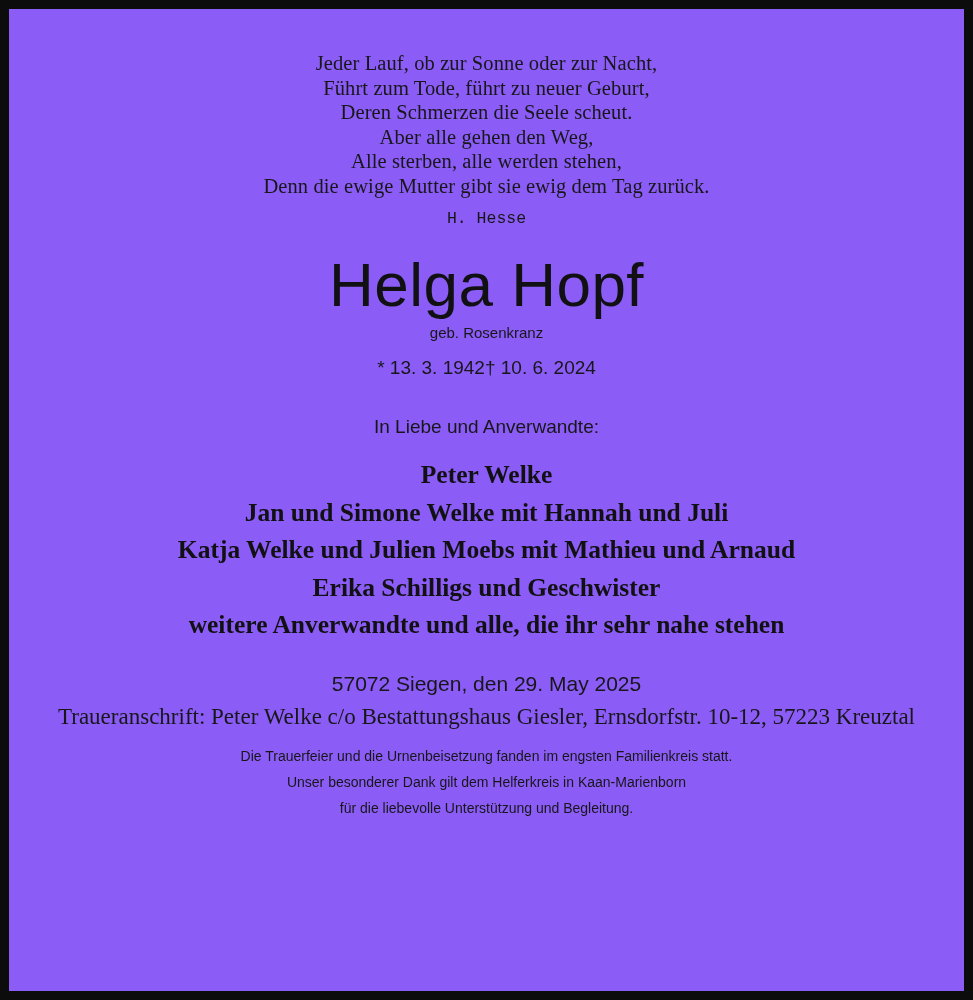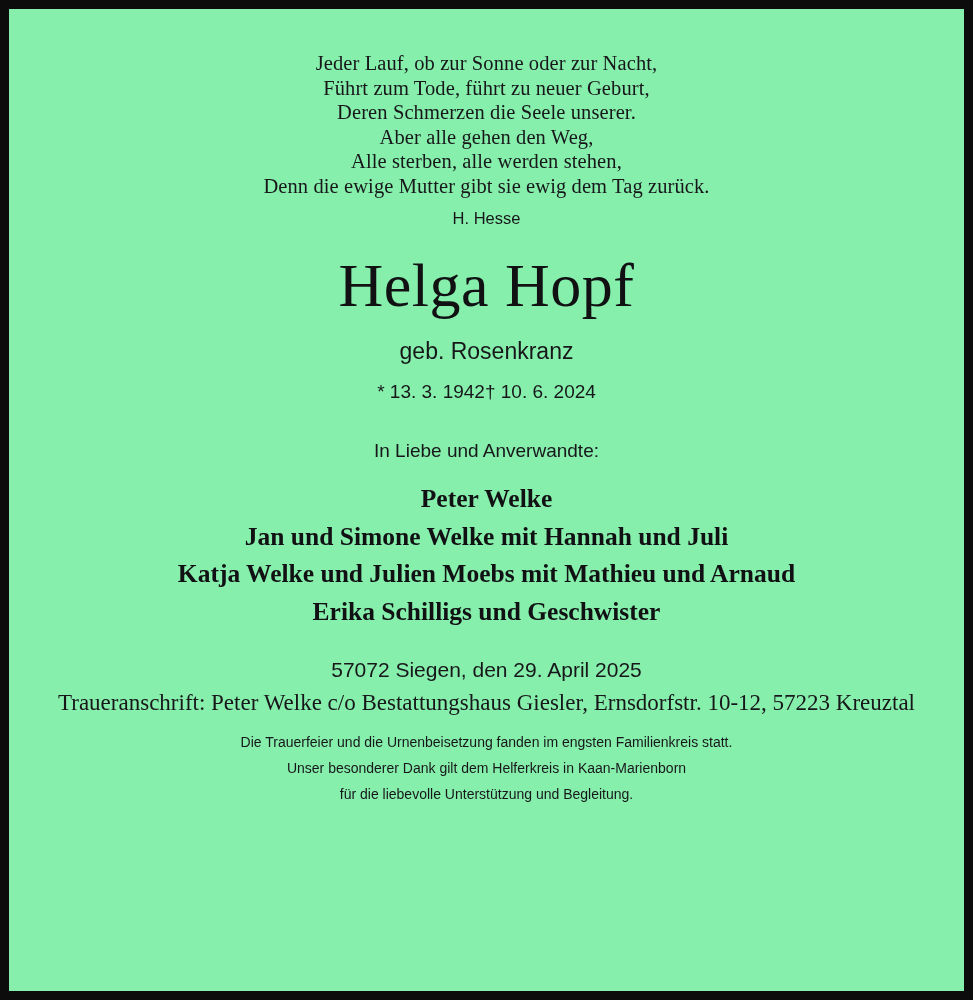--- a/index.html
+++ b/index.html
@@ -12,60 +12,60 @@
     height: 1000px;
     font-family: "Liberation Sans", sans-serif;
     overflow: hidden;
   }
   .obituary {
     position: absolute;
     left: 9px;
     top: 9px;
     width: 955px;
     height: 982px;
-    background: #86efac;
+    background: #8b5cf6;
     box-sizing: border-box;
     display: flex;
     flex-direction: column;
     align-items: center;
   }
 
   .poem {
     margin-top: 42px;
     text-align: center;
     font-family: "Liberation Serif", serif;
     font-size: 20.5px;
     line-height: 24.5px;
     color: #17171a;
     letter-spacing: 0.1px;
   }
   .poem-line { display: block; white-space: nowrap; }
 
   .poem-author {
     margin-top: 11px;
     text-align: center;
-    font-family: Liberation Sans, sans-serif;
+    font-family: Liberation Mono, monospace;
     font-size: 16.5px;
     color: #17171a;
   }
 
   .name {
     margin-top: 24px;
-    font-family: Liberation Serif, serif;
+    font-family: Liberation Sans, sans-serif;
     font-size: 62px;
     font-weight: 400;
     line-height: 66px;
     color: #111114;
     letter-spacing: 0.5px;
   }
 
   .maiden {
-    margin-top: 20px;
+    margin-top: 6px;
     font-family: "Liberation Sans", sans-serif;
-    font-size: 23px;
+    font-size: 15px;
     color: #17171a;
   }
 
   .dates {
     margin-top: 16px;
     font-family: "Liberation Sans", sans-serif;
     font-size: 19px;
     color: #17171a;
     display: flex;
   }
@@ -126,21 +126,21 @@
   .note-line { display: block; white-space: nowrap; }
 </style>
 </head>
 <body>
 
 <div class="obituary">
 
   <div class="poem">
     <span class="poem-line">Jeder Lauf, ob zur Sonne oder zur Nacht,</span>
     <span class="poem-line">Führt zum Tode, führt zu neuer Geburt,</span>
-    <span class="poem-line">Deren Schmerzen die Seele unserer.</span>
+    <span class="poem-line">Deren Schmerzen die Seele scheut.</span>
     <span class="poem-line">Aber alle gehen den Weg,</span>
     <span class="poem-line">Alle sterben, alle werden stehen,</span>
     <span class="poem-line">Denn die ewige Mutter gibt sie ewig dem Tag zurück.</span>
   </div>
 
   <div class="poem-author">H. Hesse</div>
 
   <div class="name">Helga Hopf</div>
 
   <div class="maiden">geb. Rosenkranz</div>
@@ -151,23 +151,24 @@
   </div>
 
 
   <div class="dedication">In Liebe und Anverwandte:</div>
 
   <div class="family">
     <span class="family-line">Peter Welke</span>
     <span class="family-line">Jan und Simone Welke mit Hannah und Juli</span>
     <span class="family-line">Katja Welke und Julien Moebs mit Mathieu und Arnaud</span>
     <span class="family-line">Erika Schilligs und Geschwister</span>
+    <span class="family-line">weitere Anverwandte und alle, die ihr sehr nahe stehen</span>
   </div>
 
-  <div class="place-date">57072 Siegen, den 29. April 2025</div>
+  <div class="place-date">57072 Siegen, den 29. May 2025</div>
 
   <div class="address">Traueranschrift: Peter Welke c/o Bestattungshaus Giesler, Ernsdorfstr. 10-12, 57223 Kreuztal</div>
 
   <div class="notes">
     <span class="note-line">Die Trauerfeier und die Urnenbeisetzung fanden im engsten Familienkreis statt.</span>
     <span class="note-line">Unser besonderer Dank gilt dem Helferkreis in Kaan-Marienborn</span>
     <span class="note-line">für die liebevolle Unterstützung und Begleitung.</span>
   </div>
 
 </div>

